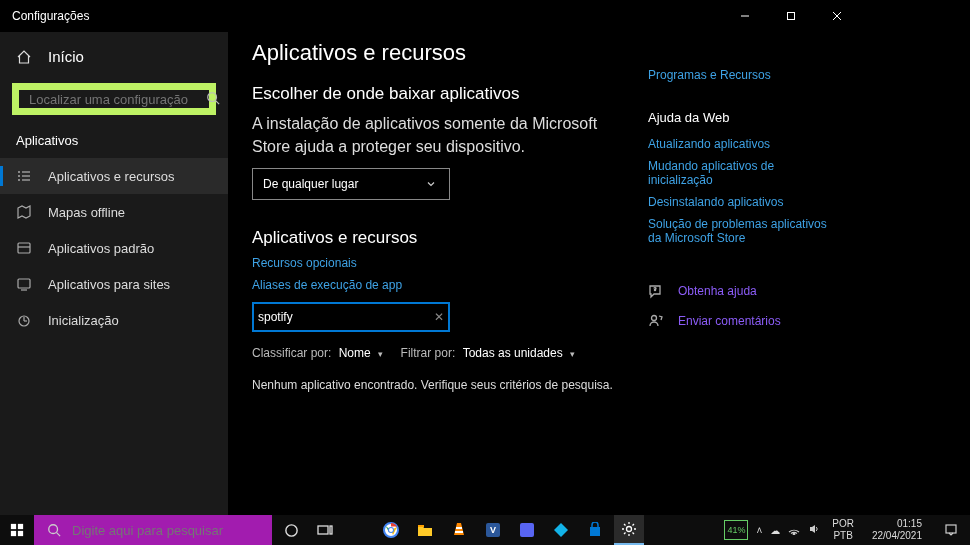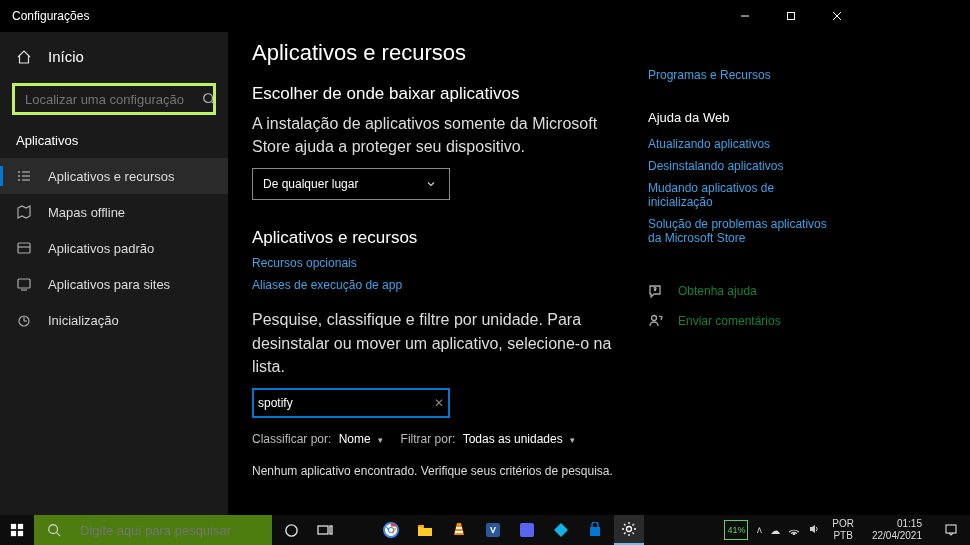--- a/index.html
+++ b/index.html
@@ -10,21 +10,21 @@
 .titlebar .title { flex: 1; }
 .window-controls { display: flex; height: 32px; }
 .window-controls div { width: 46px; display: flex; align-items: center; justify-content: center; font-size: 11px; }
 
 .body { flex: 1; display: flex; overflow: hidden; }
 
 .sidebar { width: 228px; background: #1a1a1a; display: flex; flex-direction: column; padding-top: 8px; }
 .home-row { display: flex; align-items: center; gap: 16px; padding: 8px 16px; font-size: 15px; }
 .icon { width: 16px; height: 16px; display: flex; align-items: center; justify-content: center; flex-shrink: 0; }
 
-.searchbox { margin: 10px 12px 8px 12px; height: 32px; border: 3px solid #bef264; display: flex; align-items: center; padding: 0 10px; }
+.searchbox { margin: 10px 12px 8px 12px; height: 32px; border: 7px solid #bef264; display: flex; padding: 0 10px; }
 .searchbox input { flex: 1; background: transparent; border: none; outline: none; color: #ccc; font-size: 13px; }
 .searchbox .icon { color: #bbb; }
 
 .section-label { padding: 10px 16px 10px 16px; font-size: 13px; color: #fff; }
 
 .nav-item { display: flex; align-items: center; gap: 16px; padding: 10px 16px; font-size: 13px; color: #ddd; cursor: pointer; position: relative; }
 .nav-item.active { background: #2a2a2a; }
 .nav-item.active::before { content: ""; position: absolute; left: 0; top: 8px; bottom: 8px; width: 3px; background: #0078d4; }
 .nav-item .icon svg { stroke: #aaa; }
 
@@ -46,26 +46,26 @@
 
 .filters { display: flex; gap: 18px; margin-top: 14px; font-size: 12px; color: #bbb; align-items: center; }
 .filters .value { color: #fff; margin-left: 4px; }
 .chev { font-size: 9px; margin-left: 4px; color: #bbb; }
 
 .empty { font-size: 12px; color: #ddd; margin-top: 18px; }
 
 .right-heading { font-size: 13px; color: #fff; margin-bottom: 12px; margin-top: 0; }
 .right .link + .right-heading, .right-heading.gap { margin-top: 28px; }
 
-.help-row { display: flex; gap: 14px; align-items: center; font-size: 12px; color: #15803d; margin-bottom: 14px; cursor: pointer; }
+.help-row { display: flex; gap: 14px; align-items: center; font-size: 12px; color: #8b5cf6; margin-bottom: 14px; cursor: pointer; }
 .help-row .icon { color: #aaa; }
 
 .taskbar { height: 30px; width: 970px; background: #0d0d0d; display: flex; align-items: center; font-size: 12px; color: #ddd; }
 .start { width: 34px; display: flex; align-items: center; justify-content: center; }
-.tb-search { flex: 0 0 238px; height: 30px; background: #4d7c0f; display: flex; align-items: center; gap: 18px; padding: 0 12px; }
+.tb-search { flex: 0 0 238px; height: 30px; background: #a21caf; display: flex; align-items: center; gap: 10px; padding: 0 12px; }
 .tb-search input { flex: 1; background: transparent; border: none; outline: none; color: #ccc; font-size: 13px; }
 .tb-icons { display: flex; align-items: center; gap: 4px; padding: 0 4px; }
 .tb-app { width: 30px; height: 30px; display: flex; align-items: center; justify-content: center; font-size: 14px; }
 .tb-app.active { border-bottom: 2px solid #76b9ed; background: #2a2a2a; }
 .tb-spacer { flex: 1; }
 .tray { display: flex; align-items: center; gap: 8px; padding: 0 4px; }
 .tray .small { font-size: 10px; }
 .battery { border: 1px solid #6c6; color: #6c6; font-size: 9px; padding: 4px 2px; }
 .clock { text-align: right; font-size: 10px; line-height: 1.2; padding: 0 6px; }
 .lang { text-align: center; font-size: 10px; line-height: 1.2; padding: 0 4px; }
@@ -182,21 +182,20 @@
               <svg width="10" height="10" viewBox="0 0 10 10" fill="none" stroke="#ccc" stroke-width="1.2">
                 <path d="M2 3.5 L5 6.5 L8 3.5"></path>
               </svg>
             </span>
         </div>
 
         <h2>Aplicativos e recursos</h2>
         <a class="link">Recursos opcionais</a>
         <a class="link">Aliases de execução de app</a>
 
-        <div class="desc" style="margin-top:16px;">Pesquise, classifique e filtre por unidade. Para desinstalar ou mover um aplicativo, selecione-o na lista.</div>
         <div class="app-search">
           <input value="spotify" style="">
           <span class="clear">✕</span>
         </div>
 
         <div class="filters">
           <div>
             <span>Classificar por:</span>
             <span class="value">Nome</span>
             <span class="chev">▾</span>
@@ -209,22 +208,22 @@
         </div>
 
         <div class="empty">Nenhum aplicativo encontrado. Verifique seus critérios de pesquisa.</div>
       </div>
 
       <div class="right">
         <a class="link">Programas e Recursos</a>
 
         <div class="right-heading gap">Ajuda da Web</div>
         <a class="link">Atualizando aplicativos</a>
+        <a class="link">Mudando aplicativos de inicialização</a>
         <a class="link">Desinstalando aplicativos</a>
-        <a class="link">Mudando aplicativos de inicialização</a>
         <a class="link">Solução de problemas aplicativos da Microsoft Store</a>
 
         <div style="height:30px;"></div>
         <div class="help-row">
           <span class="icon">
               <svg width="16" height="16" viewBox="0 0 16 16" fill="none" stroke="#aaa" stroke-width="1.3">
                 <path d="M2 3h10v8H6l-3 3V11H2z"></path>
                 <circle cx="7" cy="7" r="0.6" fill="#aaa"></circle>
                 <path d="M6 5.5c0-1 2-1 2 0 0 .8-1 .8-1 1.5"></path>
               </svg>

